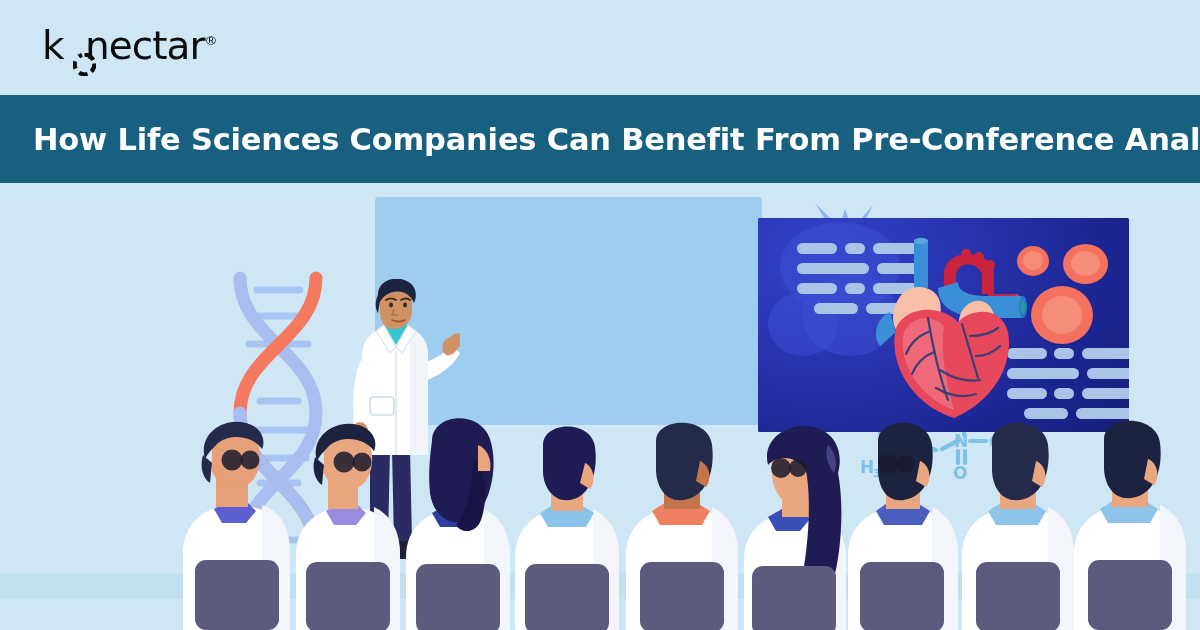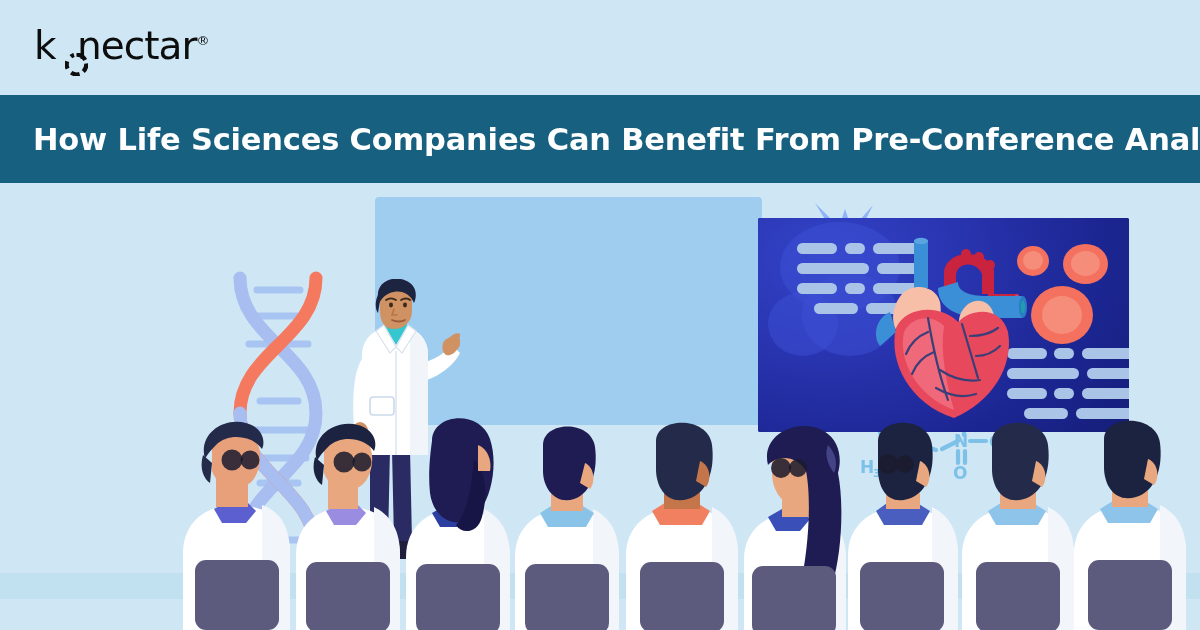--- a/index.html
+++ b/index.html
@@ -5,21 +5,21 @@
   html,body{margin:0;padding:0;}
   body{
     width:1200px;height:630px;overflow:hidden;
     background:#cfe7f5;
     font-family:"Liberation Sans", sans-serif;
     position:relative;
   }
   .stage{position:absolute;inset:0;width:1200px;height:630px;overflow:hidden;background:#cfe7f5;}
 
   
-  .logo-bar{position:absolute;left:4px;top:0;width:1033px;height:92px;background:#cfe7f5;z-index:40;}
+  .logo-bar{position:absolute;left:12px;top:0;width:1033px;height:92px;background:#cfe7f5;z-index:40;}
   .logo{position:absolute;left:30px;top:24px;height:44px;display:flex;align-items:flex-start;}
   .logo-text{
     font-family:"DejaVu Sans", sans-serif;
     font-size:39px;line-height:44px;font-weight:400;color:#0d0d0d;letter-spacing:-1px;
     position:relative;white-space:nowrap;
   }
   .logo-reg{font-size:13px;vertical-align:super;line-height:1;color:#0d0d0d;font-family:"DejaVu Sans", sans-serif;}
   
   .logo-o{position:absolute;left:31px;top:17px;width:23px;height:23px;}
 

